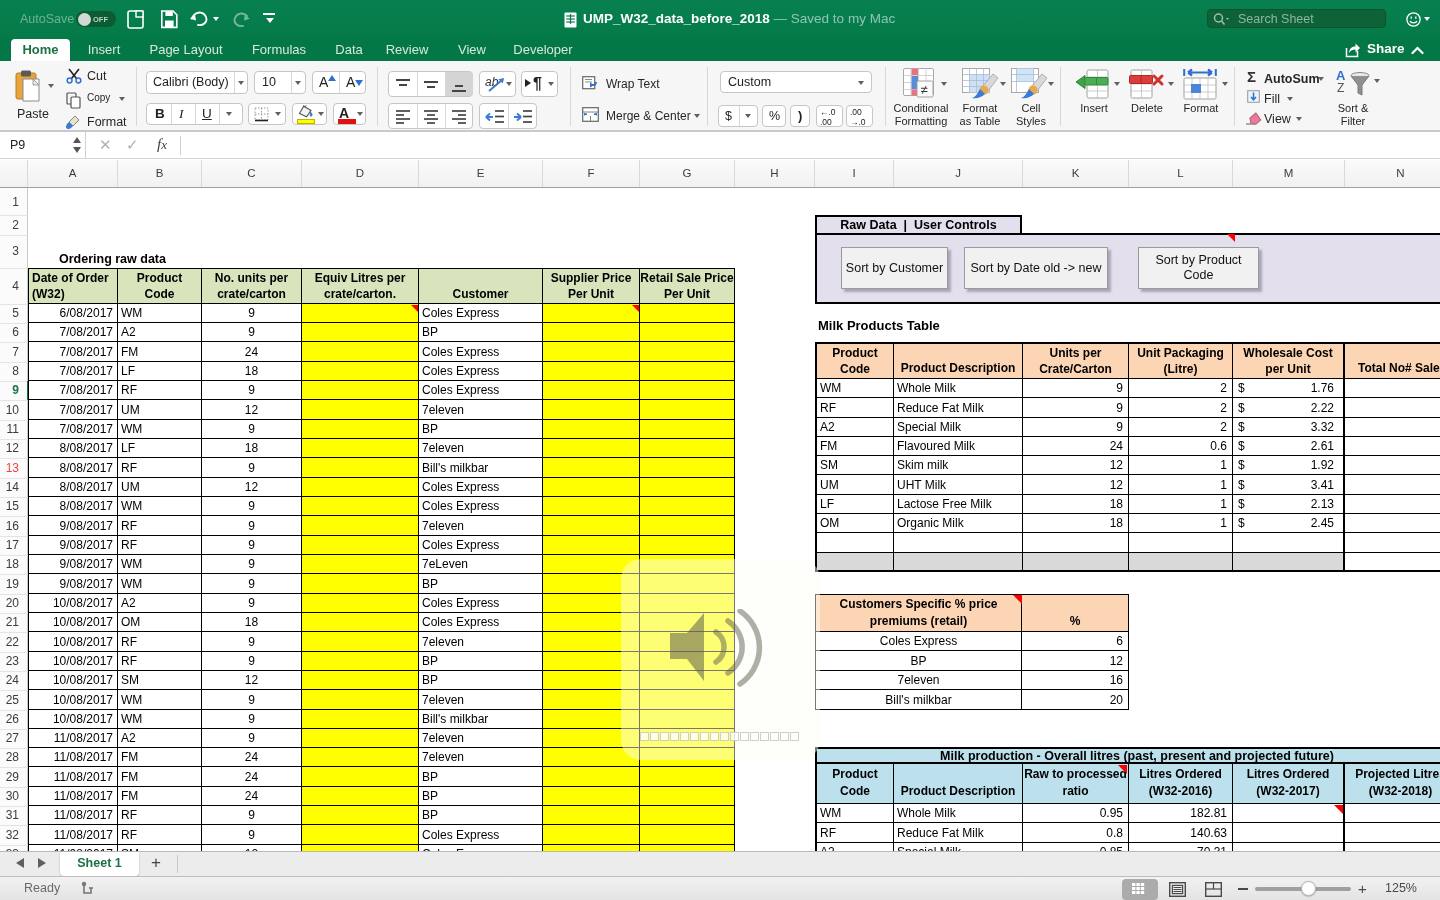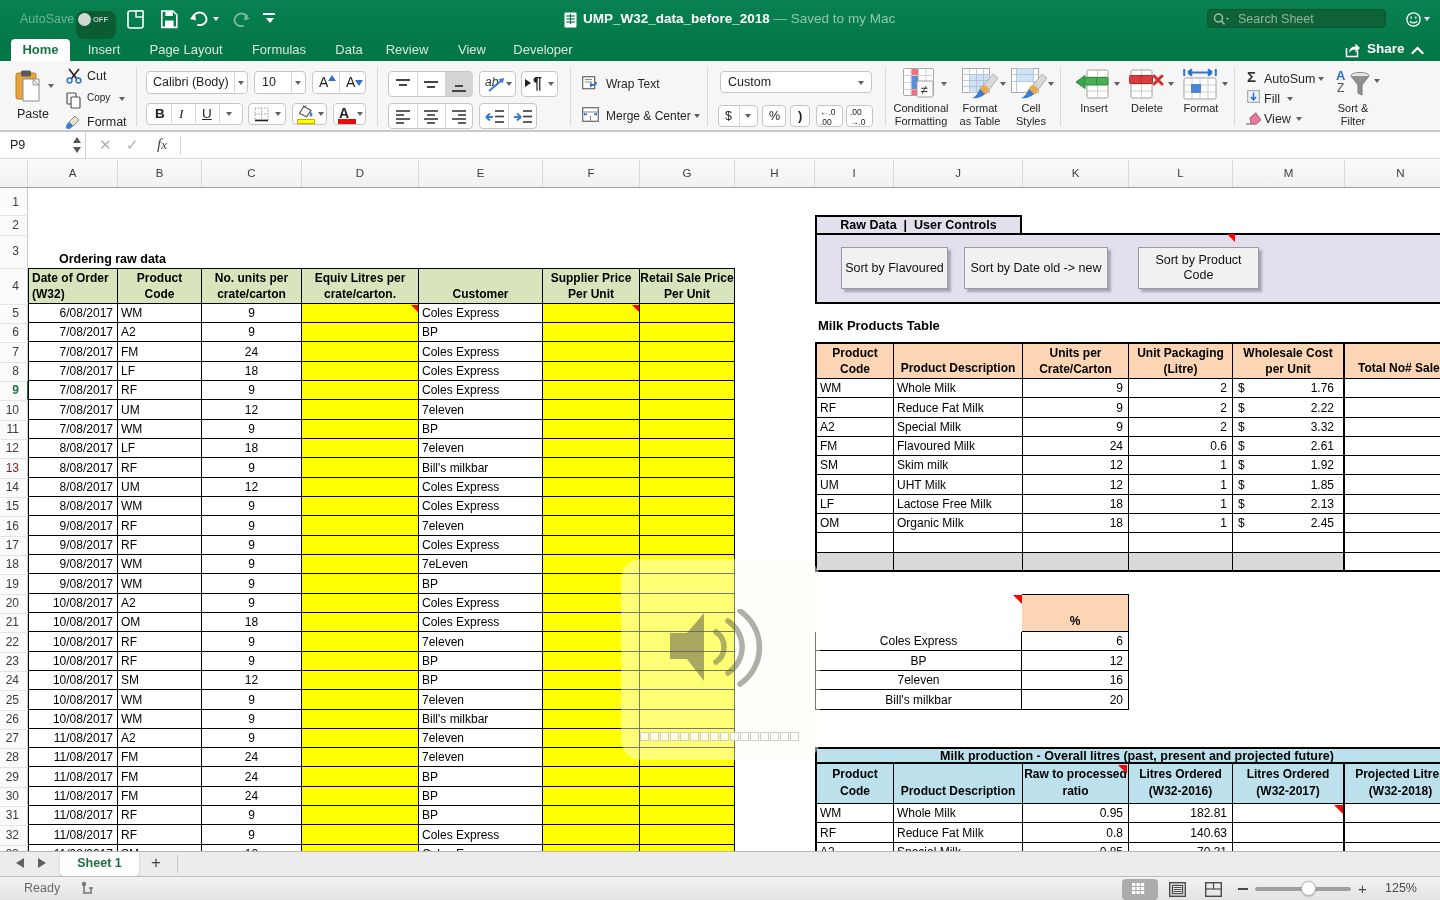--- a/index.html
+++ b/index.html
@@ -24,21 +24,21 @@
 #sheet{left:28px;top:188px;width:1412px;height:663px;background:#fff;overflow:hidden;}
 .cell{position:absolute;border-right:1px solid #000;border-bottom:1px solid #000;font-size:12px;color:#000;white-space:nowrap;overflow:hidden;}
 .tri{position:absolute;width:0;height:0;border-top:7px solid #f00;border-left:7px solid transparent;}
 
 #tabbar{left:0;top:851px;width:1440px;height:25px;background:#ececec;border-top:1px solid #b9b9b9;}
 #statusbar{left:0;top:876px;width:1440px;height:24px;background:linear-gradient(#f2f2f2,#e3e3e3);border-top:1px solid #bdbdbd;}
 </style></head><body>
 
 <div class="abs" id="titlebar">
  <div class="abs" style="left:20px;top:6px;font-size:12.5px;color:rgba(255,255,255,0.4);line-height:26px;">AutoSave</div>
- <div class="abs" style="left:76px;top:11px;width:40px;height:28px;border-radius:8px;background:#0c5c33;text-decoration:underline;">
+ <div class="abs" style="left:76px;top:11px;width:40px;height:16px;border-radius:8px;background:#0c5c33;text-decoration:underline;">
    <div class="abs" style="left:1.5px;top:1.5px;width:13px;height:13px;border-radius:50%;background:#cfd8d2;"></div>
    <div class="abs" style="left:17px;top:4px;font-size:7.5px;font-weight:700;color:#bccfc4;">OFF</div>
  </div>
  <svg class="abs" style="left:127px;top:10px;" width="22" height="20" viewBox="0 0 22 20">
    <rect x="1" y="1" width="15" height="17" rx="2" fill="none" stroke="#fff" stroke-width="1.6"></rect>
    <rect x="9" y="1" width="7" height="6" fill="#077e4d" stroke="#fff" stroke-width="1.4"></rect>
  </svg>
  <svg class="abs" style="left:160px;top:10px;" width="18" height="19" viewBox="0 0 18 19">
    <path d="M1.8 1 H13 L16.8 4.8 V17.4 H1.8 Z" fill="none" stroke="#fff" stroke-width="1.6"></path>
    <rect x="5" y="10.5" width="8.6" height="6.9" fill="#fff"></rect>
@@ -400,21 +400,21 @@
         <line x1="17" y1="10" x2="17" y2="31"></line>
         <line x1="25" y1="10" x2="25" y2="31"></line>
       </g>
    <rect x="8" y="16" width="10" height="9" fill="#4a86d8"></rect>
  </svg>
  <div class="caret abs" style="left:1222px;top:21px;"></div>
  <div class="rlabel" style="left:1175px;top:41px;width:52px;">Format</div>
  <div class="rsep" style="left:1234px;"></div>
 
  <div class="abs" style="left:1247px;top:7px;font-size:15px;font-weight:600;color:#333;">Σ</div>
- <div class="rlabel" style="left:1264px;top:11px;font-size:12.5px;text-align:left;">AutoSum</div>
+ <div class="rlabel" style="left:1264px;top:11px;font-size:12.5px;text-align:left;font-weight:bold;">AutoSum</div>
  <div class="caret abs" style="left:1318px;top:16px;"></div>
  <svg class="abs" style="left:1247px;top:29px;" width="13" height="13" viewBox="0 0 13 13">
    <rect x="0.7" y="0.7" width="11.6" height="11.6" fill="#eaf2fa" stroke="#999" stroke-width="1"></rect>
    <path d="M6.5 2.5 L6.5 9 M4 7 L6.5 9.8 L9 7" stroke="#2f6fd0" stroke-width="1.5" fill="none"></path>
  </svg>
  <div class="rlabel" style="left:1264px;top:31px;font-size:12.5px;text-align:left;">Fill</div>
  <div class="caret abs" style="left:1287px;top:36px;"></div>
  <svg class="abs" style="left:1245px;top:49px;" width="17" height="15" viewBox="0 0 17 15">
    <path d="M5 9 L10 3 L16 9 L12 14 L7 14 Z" fill="#e87a9a" stroke="#b85a7a" stroke-width="1" transform="rotate(10 10 8)"></path>
    <path d="M1 14 L10 14" stroke="#888" stroke-width="1.4"></path>
@@ -497,21 +497,21 @@
 <div class="rhl" style="top:47px;height:33px;line-height:33px;color:#3c3c3c;">3</div>
 <div class="rhl" style="top:80px;height:36px;line-height:36px;color:#3c3c3c;">4</div>
 <div class="rhl" style="top:116px;height:19px;line-height:19px;color:#3c3c3c;">5</div>
 <div class="rhl" style="top:135px;height:19px;line-height:19px;color:#3c3c3c;">6</div>
 <div class="rhl" style="top:154px;height:20px;line-height:20px;color:#3c3c3c;">7</div>
 <div class="rhl" style="top:174px;height:19px;line-height:19px;color:#3c3c3c;">8</div>
 <div class="rhl" style="top:193px;height:19px;line-height:19px;color:#217346;font-weight:700;">9</div>
 <div class="rhl" style="top:212px;height:20px;line-height:20px;color:#3c3c3c;">10</div>
 <div class="rhl" style="top:232px;height:19px;line-height:19px;color:#3c3c3c;">11</div>
 <div class="rhl" style="top:251px;height:19px;line-height:19px;color:#3c3c3c;">12</div>
-<div class="rhl" style="top:270px;height:20px;line-height:20px;color:#7f1d1d;">13</div>
+<div class="rhl" style="top:270px;height:20px;line-height:20px;color:#ef4444;">13</div>
 <div class="rhl" style="top:290px;height:19px;line-height:19px;color:#3c3c3c;">14</div>
 <div class="rhl" style="top:309px;height:19px;line-height:19px;color:#3c3c3c;">15</div>
 <div class="rhl" style="top:328px;height:20px;line-height:20px;color:#3c3c3c;">16</div>
 <div class="rhl" style="top:348px;height:19px;line-height:19px;color:#3c3c3c;">17</div>
 <div class="rhl" style="top:367px;height:19px;line-height:19px;color:#3c3c3c;">18</div>
 <div class="rhl" style="top:386px;height:20px;line-height:20px;color:#3c3c3c;">19</div>
 <div class="rhl" style="top:406px;height:19px;line-height:19px;color:#3c3c3c;">20</div>
 <div class="rhl" style="top:425px;height:19px;line-height:19px;color:#3c3c3c;">21</div>
 <div class="rhl" style="top:444px;height:20px;line-height:20px;color:#3c3c3c;">22</div>
 <div class="rhl" style="top:464px;height:19px;line-height:19px;color:#3c3c3c;">23</div>
@@ -739,21 +739,21 @@
 <div class="cell" style="left:174px;top:657px;width:100px;height:19px;background:#fff;text-align:center;line-height:19px;">12</div>
 <div class="cell" style="left:274px;top:657px;width:117px;height:19px;background:#ffff00;text-align:left;line-height:19px;padding-left:3px;"></div>
 <div class="cell" style="left:391px;top:657px;width:124px;height:19px;background:#fff;text-align:left;line-height:19px;padding-left:3px;">Coles Express</div>
 <div class="cell" style="left:515px;top:657px;width:97px;height:19px;background:#ffff00;text-align:left;line-height:19px;padding-left:3px;"></div>
 <div class="cell" style="left:612px;top:657px;width:95px;height:19px;background:#ffff00;text-align:left;line-height:19px;padding-left:3px;"></div>
 <div class="tri" style="left:383px;top:117px;border-top-width:7px;border-left-width:7px;"></div>
 <div class="tri" style="left:604px;top:117px;border-top-width:7px;border-left-width:7px;"></div>
 <div class="abs" style="left:787px;top:27px;width:207px;height:19px;background:#e4dfec;border:2px solid #000;border-bottom:none;text-align:center;font-size:12.5px;font-weight:700;line-height:17px;">Raw Data&nbsp; | &nbsp;User Controls</div>
 <div class="abs" style="left:787px;top:45px;width:643px;height:71px;background:#e4dfec;border:2px solid #000;"></div>
 <div class="abs" style="left:813px;top:59px;width:107px;height:42px;background:#f1f1f1;border:1px solid #9a9a9a;box-shadow:2.5px 2.5px 2px rgba(120,120,140,0.55);text-align:center;font-size:12.5px;color:#111;line-height:38px;display:table;">
-      <span style="display:table-cell;vertical-align:middle;line-height:15px;">Sort by Flavoured</span>
+      <span style="display:table-cell;vertical-align:middle;line-height:15px;">Sort by Customer</span>
     </div>
 <div class="abs" style="left:936px;top:59px;width:144px;height:42px;background:#f1f1f1;border:1px solid #9a9a9a;box-shadow:2.5px 2.5px 2px rgba(120,120,140,0.55);text-align:center;font-size:12.5px;color:#111;line-height:38px;display:table;">
       <span style="display:table-cell;vertical-align:middle;line-height:15px;">Sort by Date old -&gt; new</span>
     </div>
 <div class="abs" style="left:1110px;top:59px;width:121px;height:42px;background:#f1f1f1;border:1px solid #9a9a9a;box-shadow:2.5px 2.5px 2px rgba(120,120,140,0.55);text-align:center;font-size:12.5px;color:#111;line-height:38px;display:table;">
       <span style="display:table-cell;vertical-align:middle;line-height:15px;">Sort by Product<br>Code</span>
     </div>
 <div class="tri" style="left:1199px;top:46px;border-top-width:8px;border-left-width:8px;"></div>
 <div class="abs" style="left:790px;top:130px;font-size:13px;font-weight:700;">Milk Products Table</div>
 <div class="cell" style="left:787px;top:154px;width:79px;height:37px;background:#fcd5b4;text-align:center;line-height:37px;font-weight:700;border-top:2px solid #000;padding-top:1px;line-height:16px;border-left:2px solid #000;">Product<br>Code</div>
@@ -810,21 +810,21 @@
       <span style="position:absolute;left:5px;">$</span>
       <span style="position:absolute;right:9px;">1.92</span>
     </div>
 <div class="cell" style="left:1317px;top:268px;width:112px;height:19px;background:#fff;text-align:left;line-height:19px;padding-left:3px;"></div>
 <div class="cell" style="left:787px;top:287px;width:79px;height:20px;background:#fff;text-align:left;line-height:20px;padding-left:3px;border-left:2px solid #000;">UM</div>
 <div class="cell" style="left:866px;top:287px;width:129px;height:20px;background:#fff;text-align:left;line-height:20px;padding-left:3px;">UHT Milk</div>
 <div class="cell" style="left:995px;top:287px;width:106px;height:20px;background:#fff;text-align:right;line-height:20px;padding-right:5px;">12</div>
 <div class="cell" style="left:1101px;top:287px;width:104px;height:20px;background:#fff;text-align:right;line-height:20px;padding-right:5px;">1</div>
 <div class="cell" style="left:1205px;top:287px;width:112px;height:20px;background:#fff;text-align:left;line-height:20px;padding-left:0px;border-right:2px solid #000;">
       <span style="position:absolute;left:5px;">$</span>
-      <span style="position:absolute;right:9px;">1.85</span>
+      <span style="position:absolute;right:9px;">3.41</span>
     </div>
 <div class="cell" style="left:1317px;top:287px;width:112px;height:20px;background:#fff;text-align:left;line-height:20px;padding-left:3px;"></div>
 <div class="cell" style="left:787px;top:307px;width:79px;height:19px;background:#fff;text-align:left;line-height:19px;padding-left:3px;border-left:2px solid #000;">LF</div>
 <div class="cell" style="left:866px;top:307px;width:129px;height:19px;background:#fff;text-align:left;line-height:19px;padding-left:3px;">Lactose Free Milk</div>
 <div class="cell" style="left:995px;top:307px;width:106px;height:19px;background:#fff;text-align:right;line-height:19px;padding-right:5px;">18</div>
 <div class="cell" style="left:1101px;top:307px;width:104px;height:19px;background:#fff;text-align:right;line-height:19px;padding-right:5px;">1</div>
 <div class="cell" style="left:1205px;top:307px;width:112px;height:19px;background:#fff;text-align:left;line-height:19px;padding-left:0px;border-right:2px solid #000;">
       <span style="position:absolute;left:5px;">$</span>
       <span style="position:absolute;right:9px;">2.13</span>
     </div>
@@ -843,20 +843,21 @@
 <div class="cell" style="left:995px;top:345px;width:106px;height:20px;background:#fff;text-align:left;line-height:20px;padding-left:3px;"></div>
 <div class="cell" style="left:1101px;top:345px;width:104px;height:20px;background:#fff;text-align:left;line-height:20px;padding-left:3px;"></div>
 <div class="cell" style="left:1205px;top:345px;width:112px;height:20px;background:#fff;text-align:left;line-height:20px;padding-left:3px;border-right:2px solid #000;"></div>
 <div class="cell" style="left:1317px;top:345px;width:112px;height:20px;background:#fff;text-align:left;line-height:20px;padding-left:3px;"></div>
 <div class="cell" style="left:787px;top:365px;width:79px;height:19px;background:#d9d9d9;text-align:left;line-height:19px;padding-left:3px;border-left:2px solid #000;border-bottom:2px solid #000;"></div>
 <div class="cell" style="left:866px;top:365px;width:129px;height:19px;background:#d9d9d9;text-align:left;line-height:19px;padding-left:3px;border-bottom:2px solid #000;"></div>
 <div class="cell" style="left:995px;top:365px;width:106px;height:19px;background:#d9d9d9;text-align:left;line-height:19px;padding-left:3px;border-bottom:2px solid #000;"></div>
 <div class="cell" style="left:1101px;top:365px;width:104px;height:19px;background:#d9d9d9;text-align:left;line-height:19px;padding-left:3px;border-bottom:2px solid #000;"></div>
 <div class="cell" style="left:1205px;top:365px;width:112px;height:19px;background:#d9d9d9;text-align:left;line-height:19px;padding-left:3px;border-right:2px solid #000;border-bottom:2px solid #000;"></div>
 <div class="cell" style="left:1317px;top:365px;width:112px;height:19px;background:#fff;text-align:left;line-height:19px;padding-left:3px;border-bottom:2px solid #000;"></div>
+<div class="cell" style="left:787px;top:406px;width:207px;height:38px;background:#fcd5b4;text-align:center;line-height:38px;font-weight:700;border-top:1px solid #000;border-left:1px solid #000;line-height:17px;padding-top:1px;">Customers Specific % price<br>premiums (retail)</div>
 <div class="cell" style="left:994px;top:406px;width:107px;height:38px;background:#fcd5b4;text-align:center;line-height:38px;font-weight:700;border-top:1px solid #000;">
       <span style="position:absolute;bottom:3px;left:0;right:0;line-height:14px;">%</span>
     </div>
 <div class="cell" style="left:787px;top:444px;width:207px;height:19px;background:#fff;text-align:center;line-height:19px;border-left:1px solid #000;">Coles Express</div>
 <div class="cell" style="left:994px;top:444px;width:107px;height:19px;background:#fff;text-align:right;line-height:19px;padding-right:5px;">6</div>
 <div class="cell" style="left:787px;top:463px;width:207px;height:20px;background:#fff;text-align:center;line-height:20px;border-left:1px solid #000;">BP</div>
 <div class="cell" style="left:994px;top:463px;width:107px;height:20px;background:#fff;text-align:right;line-height:20px;padding-right:5px;">12</div>
 <div class="cell" style="left:787px;top:483px;width:207px;height:19px;background:#fff;text-align:center;line-height:19px;border-left:1px solid #000;">7eleven</div>
 <div class="cell" style="left:994px;top:483px;width:107px;height:19px;background:#fff;text-align:right;line-height:19px;padding-right:5px;">16</div>
 <div class="cell" style="left:787px;top:502px;width:207px;height:20px;background:#fff;text-align:center;line-height:20px;border-left:1px solid #000;">Bill's milkbar</div>

